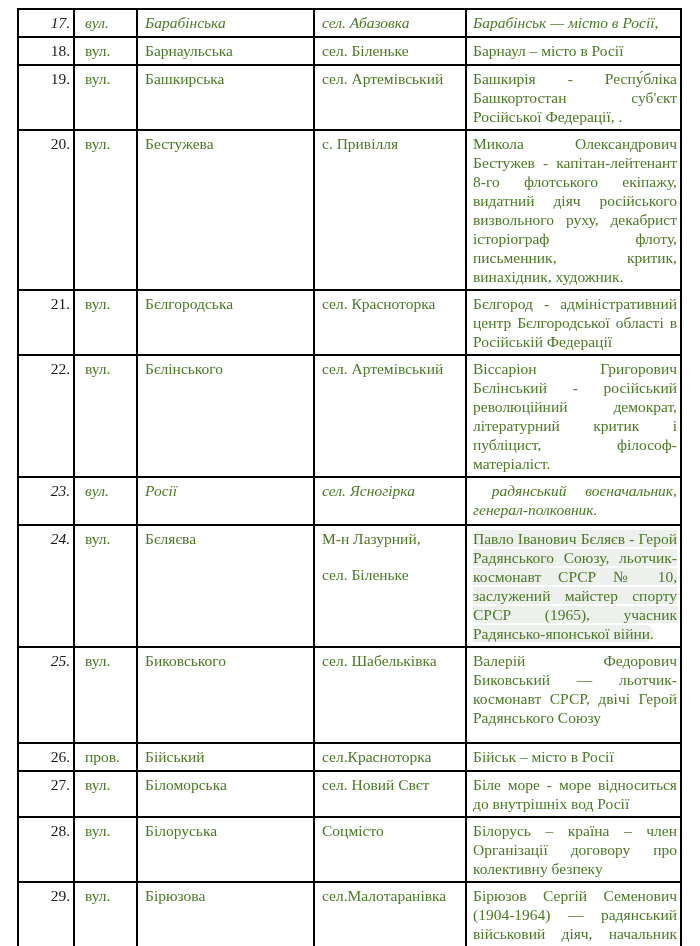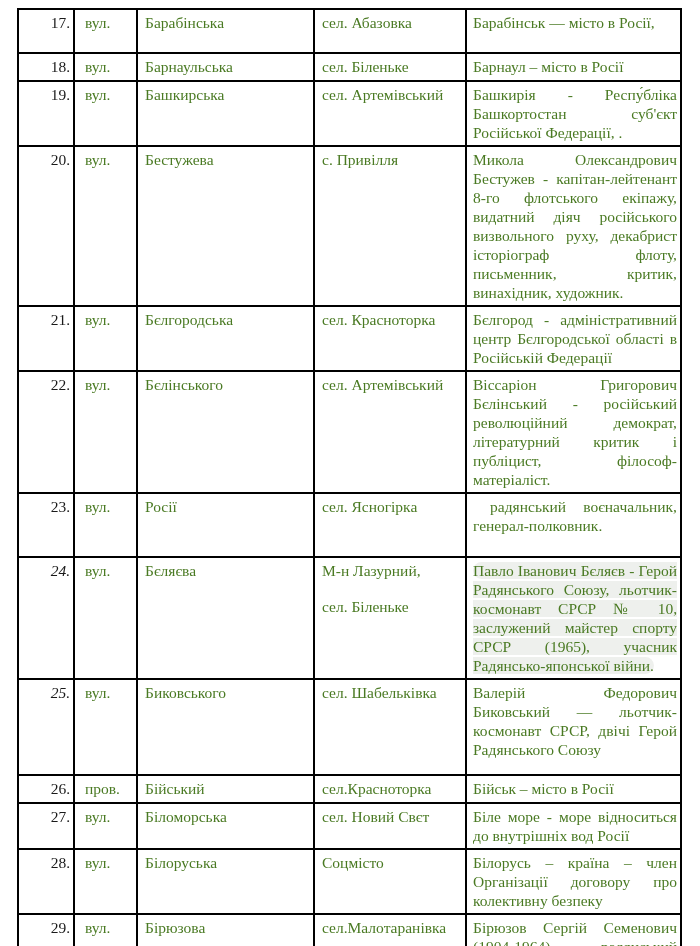--- a/index.html
+++ b/index.html
@@ -31,27 +31,27 @@
     text-align:right;
     padding:3px 3px 3px 0;
   }
   td.c-num.italic{font-style:italic;}
   td.c-type{padding-left:10px;}
   td.c-desc{text-align:justify;padding-left:6px;padding-right:3px;}
   .settl-par{margin:0 0 0 0;}
   .settl-par + .settl-par{margin-top:17px;}
   .hl{background:var(--hl);border-radius:16px;}
   
-  tbody tr:nth-child(1){height:44px;}
+  tbody tr:nth-child(1){height:28px;font-style:italic;}
   tbody tr:nth-child(2){height:28px;}
   tbody tr:nth-child(3){height:62px;}
   tbody tr:nth-child(4){height:155px;}
   tbody tr:nth-child(5){height:62px;}
   tbody tr:nth-child(6){height:112px;}
-  tbody tr:nth-child(7){height:64px;}
+  tbody tr:nth-child(7){height:48px;font-style:italic;}
   tbody tr:nth-child(8){height:114px;}
   tbody tr:nth-child(9){height:96px;}
   tbody tr:nth-child(10){height:28px;}
   tbody tr:nth-child(11){height:46px;}
   tbody tr:nth-child(12){height:58px;}
   tbody tr:nth-child(13){height:86px;}
 </style>
 </head>
 <body>
 

